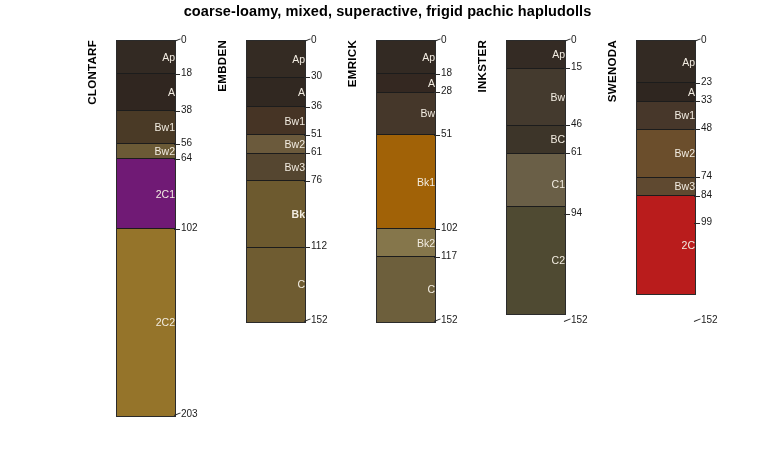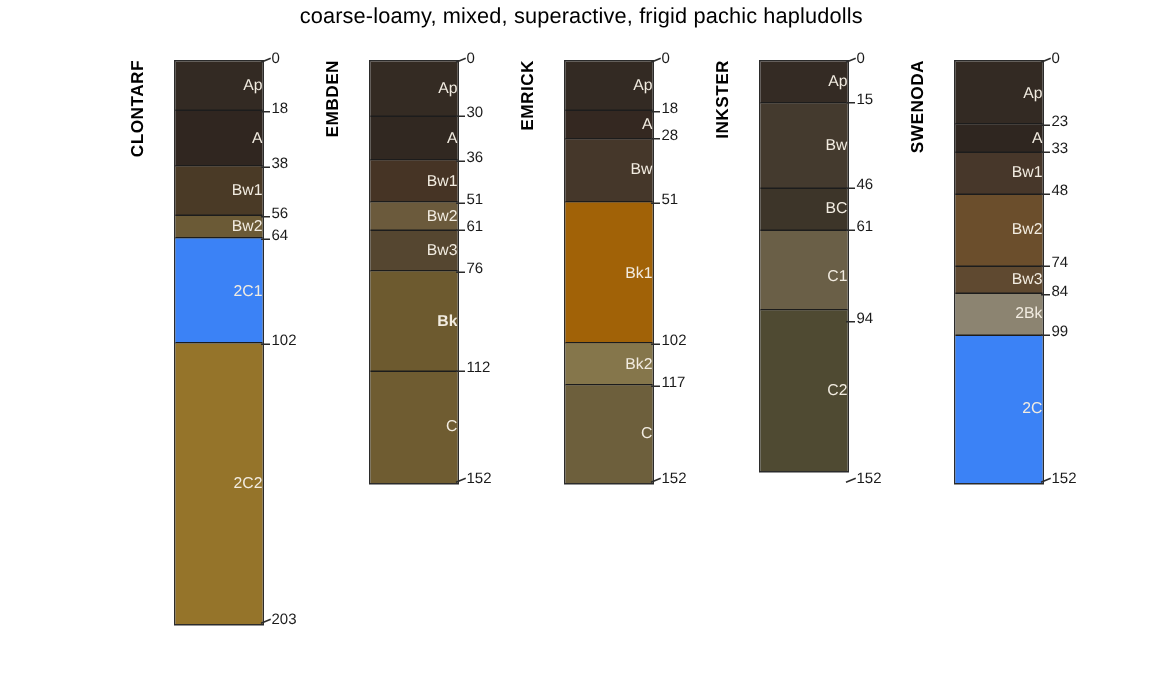--- a/index.html
+++ b/index.html
@@ -21,21 +21,21 @@
     height: 450px;
     background: #ffffff;
   }
   #chart-title {
     position: absolute;
     left: 0;
     top: 3px;
     width: 775px;
     text-align: center;
     font-size: 14.5px;
-    font-weight: normal;
+    font-weight: bold;
     color: #000000;
     letter-spacing: 0.1px;
   }
   .profile {
     position: absolute;
     top: 40px;
   }
   .profile-name {
     position: absolute;
     left: -2px;
@@ -128,21 +128,21 @@
           </div>
           <div class="horizon" style="height: 36.94px; background: rgb(48, 38, 32);">
             <div class="horizon-label" style="top: 12.97px;">A</div>
           </div>
           <div class="horizon" style="height: 33.246px; background: rgb(74, 58, 38);">
             <div class="horizon-label" style="top: 11.123px;">Bw1</div>
           </div>
           <div class="horizon" style="height: 14.776px; background: rgb(107, 90, 54);">
             <div class="horizon-label" style="top: 1.888px;">Bw2</div>
           </div>
-          <div class="horizon" style="height: 70.186px; background: #3b82f6;">
+          <div class="horizon" style="height: 70.186px; background: #701a75;">
             <div class="horizon-label" style="top: 29.593px;">2C1</div>
           </div>
           <div class="horizon" style="height: 186.547px; background: rgb(149, 116, 42);">
             <div class="horizon-label" style="top: 87.7735px;">2C2</div>
           </div>
         </div>
         <div class="depth-axis">
           <div class="tick curl" style="top: 1px;">
             <div class="dash"></div>
             <div class="depth-text">0</div>
@@ -343,24 +343,21 @@
           </div>
           <div class="horizon" style="height: 27.705px; background: rgb(71, 55, 42);">
             <div class="horizon-label" style="top: 8.3525px;">Bw1</div>
           </div>
           <div class="horizon" style="height: 48.022px; background: rgb(107, 78, 44);">
             <div class="horizon-label" style="top: 18.511px;">Bw2</div>
           </div>
           <div class="horizon" style="height: 18.47px; background: rgb(95, 73, 48);">
             <div class="horizon-label" style="top: 3.735px;">Bw3</div>
           </div>
-          <div class="horizon" style="height: 27.705px; background: rgb(140, 132, 113);">
-            <div class="horizon-label" style="top: 8.3525px;">2Bk</div>
-          </div>
-          <div class="horizon" style="height: 97.891px; background: #3b82f6;">
+          <div class="horizon" style="height: 97.891px; background: #b91c1c;">
             <div class="horizon-label" style="top: 43.4455px;">2C</div>
           </div>
         </div>
         <div class="depth-axis">
           <div class="tick curl" style="top: 1px;">
             <div class="dash"></div>
             <div class="depth-text">0</div>
           </div>
           <div class="tick" style="top: 43.481px;">
             <div class="dash"></div>

